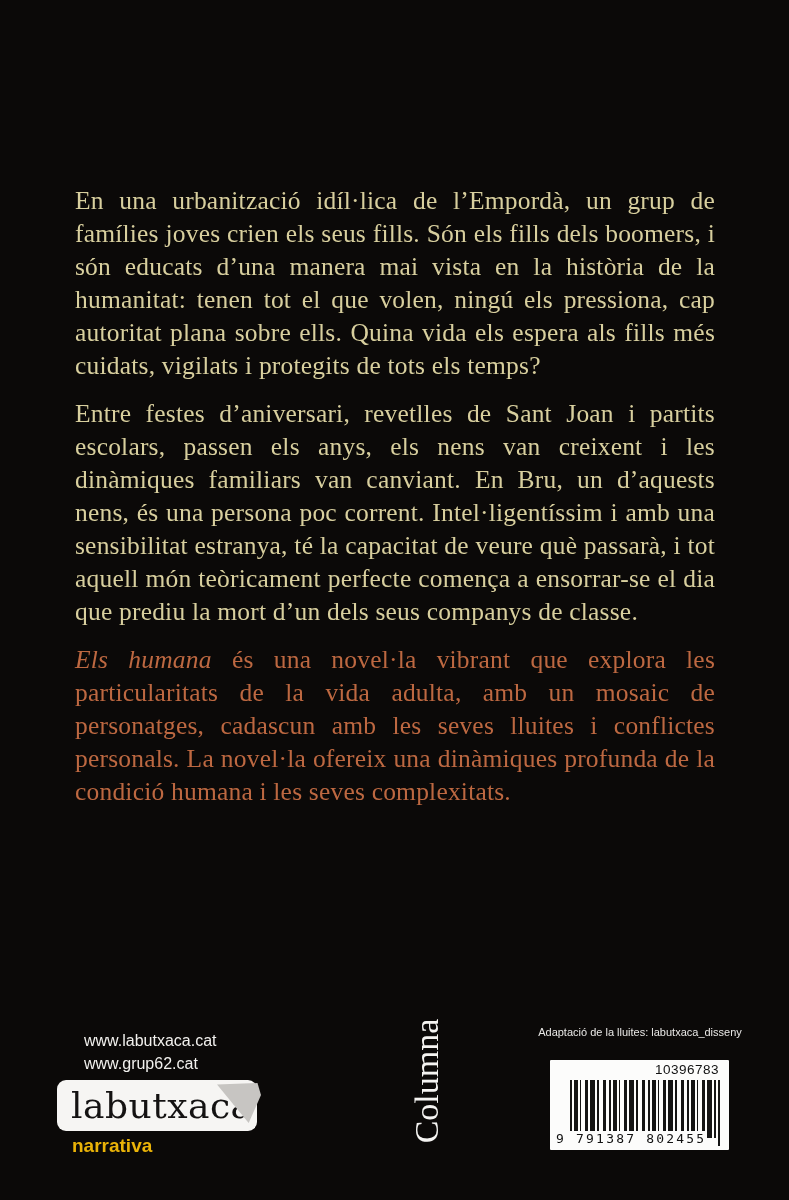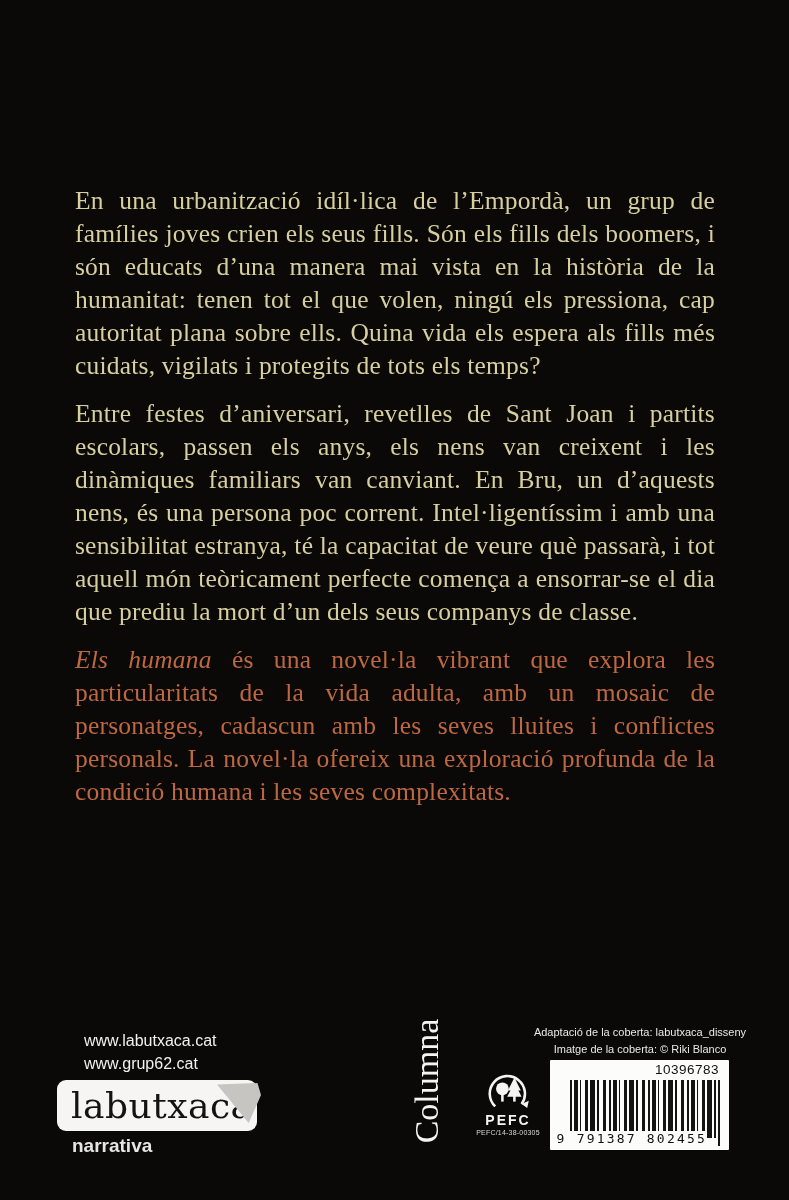--- a/index.html
+++ b/index.html
@@ -47,21 +47,21 @@
   }
   .page-curl{
     position:absolute;top:3px;right:-4px;
     width:44px;height:40px;
     background:#c7c5c2;
     clip-path:polygon(0 4%, 92% 0, 100% 30%, 72% 100%);
   }
   .collection-label{
     position:absolute;left:72px;top:1135px;
     font-family:"Liberation Sans", sans-serif;
-    font-weight:bold;font-size:19px;color:#e5e5e5;
+    font-weight:bold;font-size:19px;color:#eab308;
   }
   .publisher-vertical{
     position:absolute;left:347px;top:1061px;
     width:160px;height:40px;
     transform:rotate(-90deg);
     text-align:center;
     font-family:"Liberation Serif", serif;
     font-size:34px;line-height:40px;
     color:#f5f4f2;
   }
@@ -77,21 +77,21 @@
     text-align:center;color:#f5f4f2;
     font-family:"Liberation Sans", sans-serif;
   }
   .pefc svg{display:block;margin:0 auto;}
   .pefc .pefc-name{font-weight:bold;font-size:14px;letter-spacing:2px;line-height:15px;}
   .pefc .pefc-cert{font-size:7px;letter-spacing:.2px;line-height:9px;color:#d9d8d6;}
   
   .barcode-box{
     position:absolute;left:550px;top:1060px;
     width:179px;height:90px;
-    background:#fcfcfb;border-radius:1px;text-align:right;
+    background:#fcfcfb;border-radius:1px;
   }
   .barcode-top-number{
     position:absolute;top:2px;right:10px;
     font-family:"Liberation Sans", sans-serif;
     font-size:13.5px;color:#111;letter-spacing:.5px;
   }
   .barcode-bars{
     position:absolute;left:20px;top:20px;right:9px;height:58px;
     background:repeating-linear-gradient(90deg,
       #141414 0 2px, #fcfcfb 2px 4px,
@@ -117,57 +117,41 @@
   }
 </style>
 </head>
 <body>
 
 <div class="cover">
 
   <div class="synopsis">
     <p>En una urbanització idíl·lica de l’Empordà, un grup de famílies joves crien els seus fills. Són els fills dels boomers, i són educats d’una manera mai vista en la història de la humanitat: tenen tot el que volen, ningú els pressiona, cap autoritat plana sobre ells. Quina vida els espera als fills més cuidats, vigilats i protegits de tots els temps?</p>
     <p>Entre festes d’aniversari, revetlles de Sant Joan i partits escolars, passen els anys, els nens van creixent i les dinàmiques familiars van canviant. En Bru, un d’aquests nens, és una persona poc corrent. Intel·ligentíssim i amb una sensibilitat estranya, té la capacitat de veure què passarà, i tot aquell món teòricament perfecte comença a ensorrar-se el dia que prediu la mort d’un dels seus companys de classe.</p>
-    <p class="accent"><span class="book-title-italic">Els humana</span><span> és una novel·la vibrant que explora les particularitats de la vida adulta, amb un mosaic de personatges, cadascun amb les seves lluites i conflictes personals. La novel·la ofereix una exploració profunda de la condició humana i les seves complexitats.</span></p>
+    <p class="accent"><span class="book-title-italic">Els humana</span><span> és una novel·la vibrant que explora les particularitats de la vida adulta, amb un mosaic de personatges, cadascun amb les seves lluites i conflictes personals. La novel·la ofereix una dinàmiques profunda de la condició humana i les seves complexitats.</span></p>
   </div>
 
   <div class="urls">
     <div>www.labutxaca.cat</div>
     <div>www.grup62.cat</div>
   </div>
 
   <div class="imprint-logo">
     <span class="logo-text">labutxaca</span>
     <span class="page-curl"></span>
   </div>
 
   <div class="collection-label">narrativa</div>
 
   <div class="publisher-vertical">Columna</div>
 
   <div class="credits">
-    <div>Adaptació de la coberta: labutxaca_disseny</div>
-    <div>Imatge de la coberta: © Riki Blanco</div>
+    <div>Adaptació de la lluites: labutxaca_disseny</div>
   </div>
 
-  <div class="pefc">
-    <svg width="48" height="42" viewBox="0 0 60 52">
-      <g fill="none" stroke="#f5f4f2" stroke-width="3.2">
-        <path d="M14 44 A 22 22 0 1 1 47 41"></path>
-      </g>
-      <path d="M47 41 l9 -4 -2 9 z" fill="#f5f4f2"></path>
-      <circle cx="23" cy="22" r="8" fill="#f5f4f2"></circle>
-      <rect x="21.4" y="28" width="3.2" height="10" fill="#f5f4f2"></rect>
-      <path d="M38 8 L46 24 H30 Z" fill="#f5f4f2"></path>
-      <path d="M38 14 L47 32 H29 Z" fill="#f5f4f2"></path>
-      <rect x="36.4" y="31" width="3.2" height="7" fill="#f5f4f2"></rect>
-    </svg>
-    <div class="pefc-name">PEFC</div>
-    <div class="pefc-cert">PEFC/14-38-00305</div>
-  </div>
 
   <div class="barcode-box">
     <div class="barcode-top-number">10396783</div>
     <div class="barcode-bars"></div>
     <div class="barcode-digits">9 791387 802455</div>
   </div>
 
 </div>
 
 </body></html>

